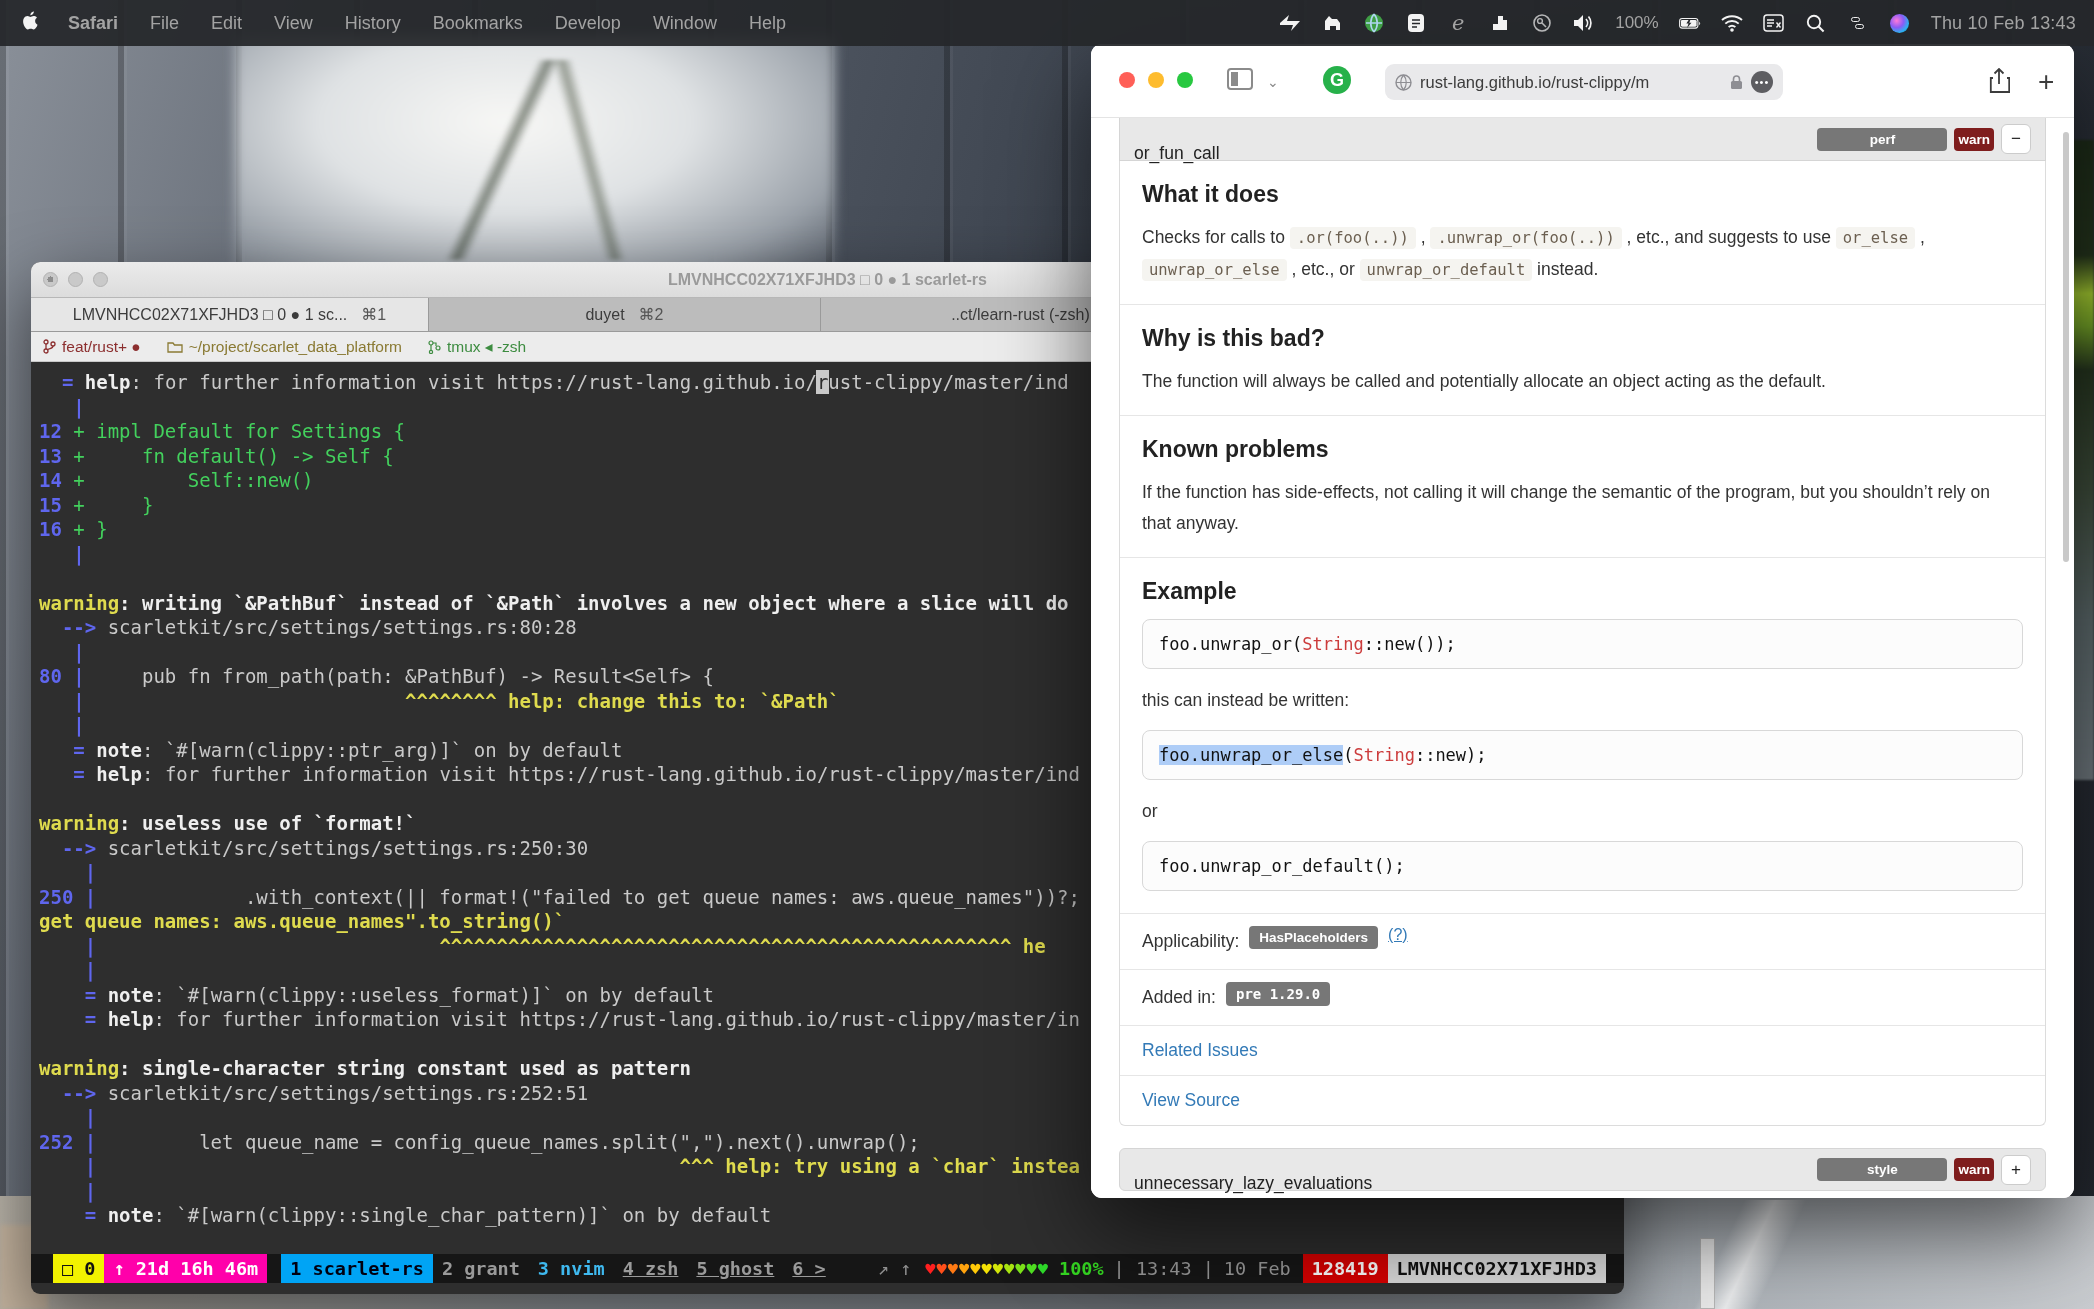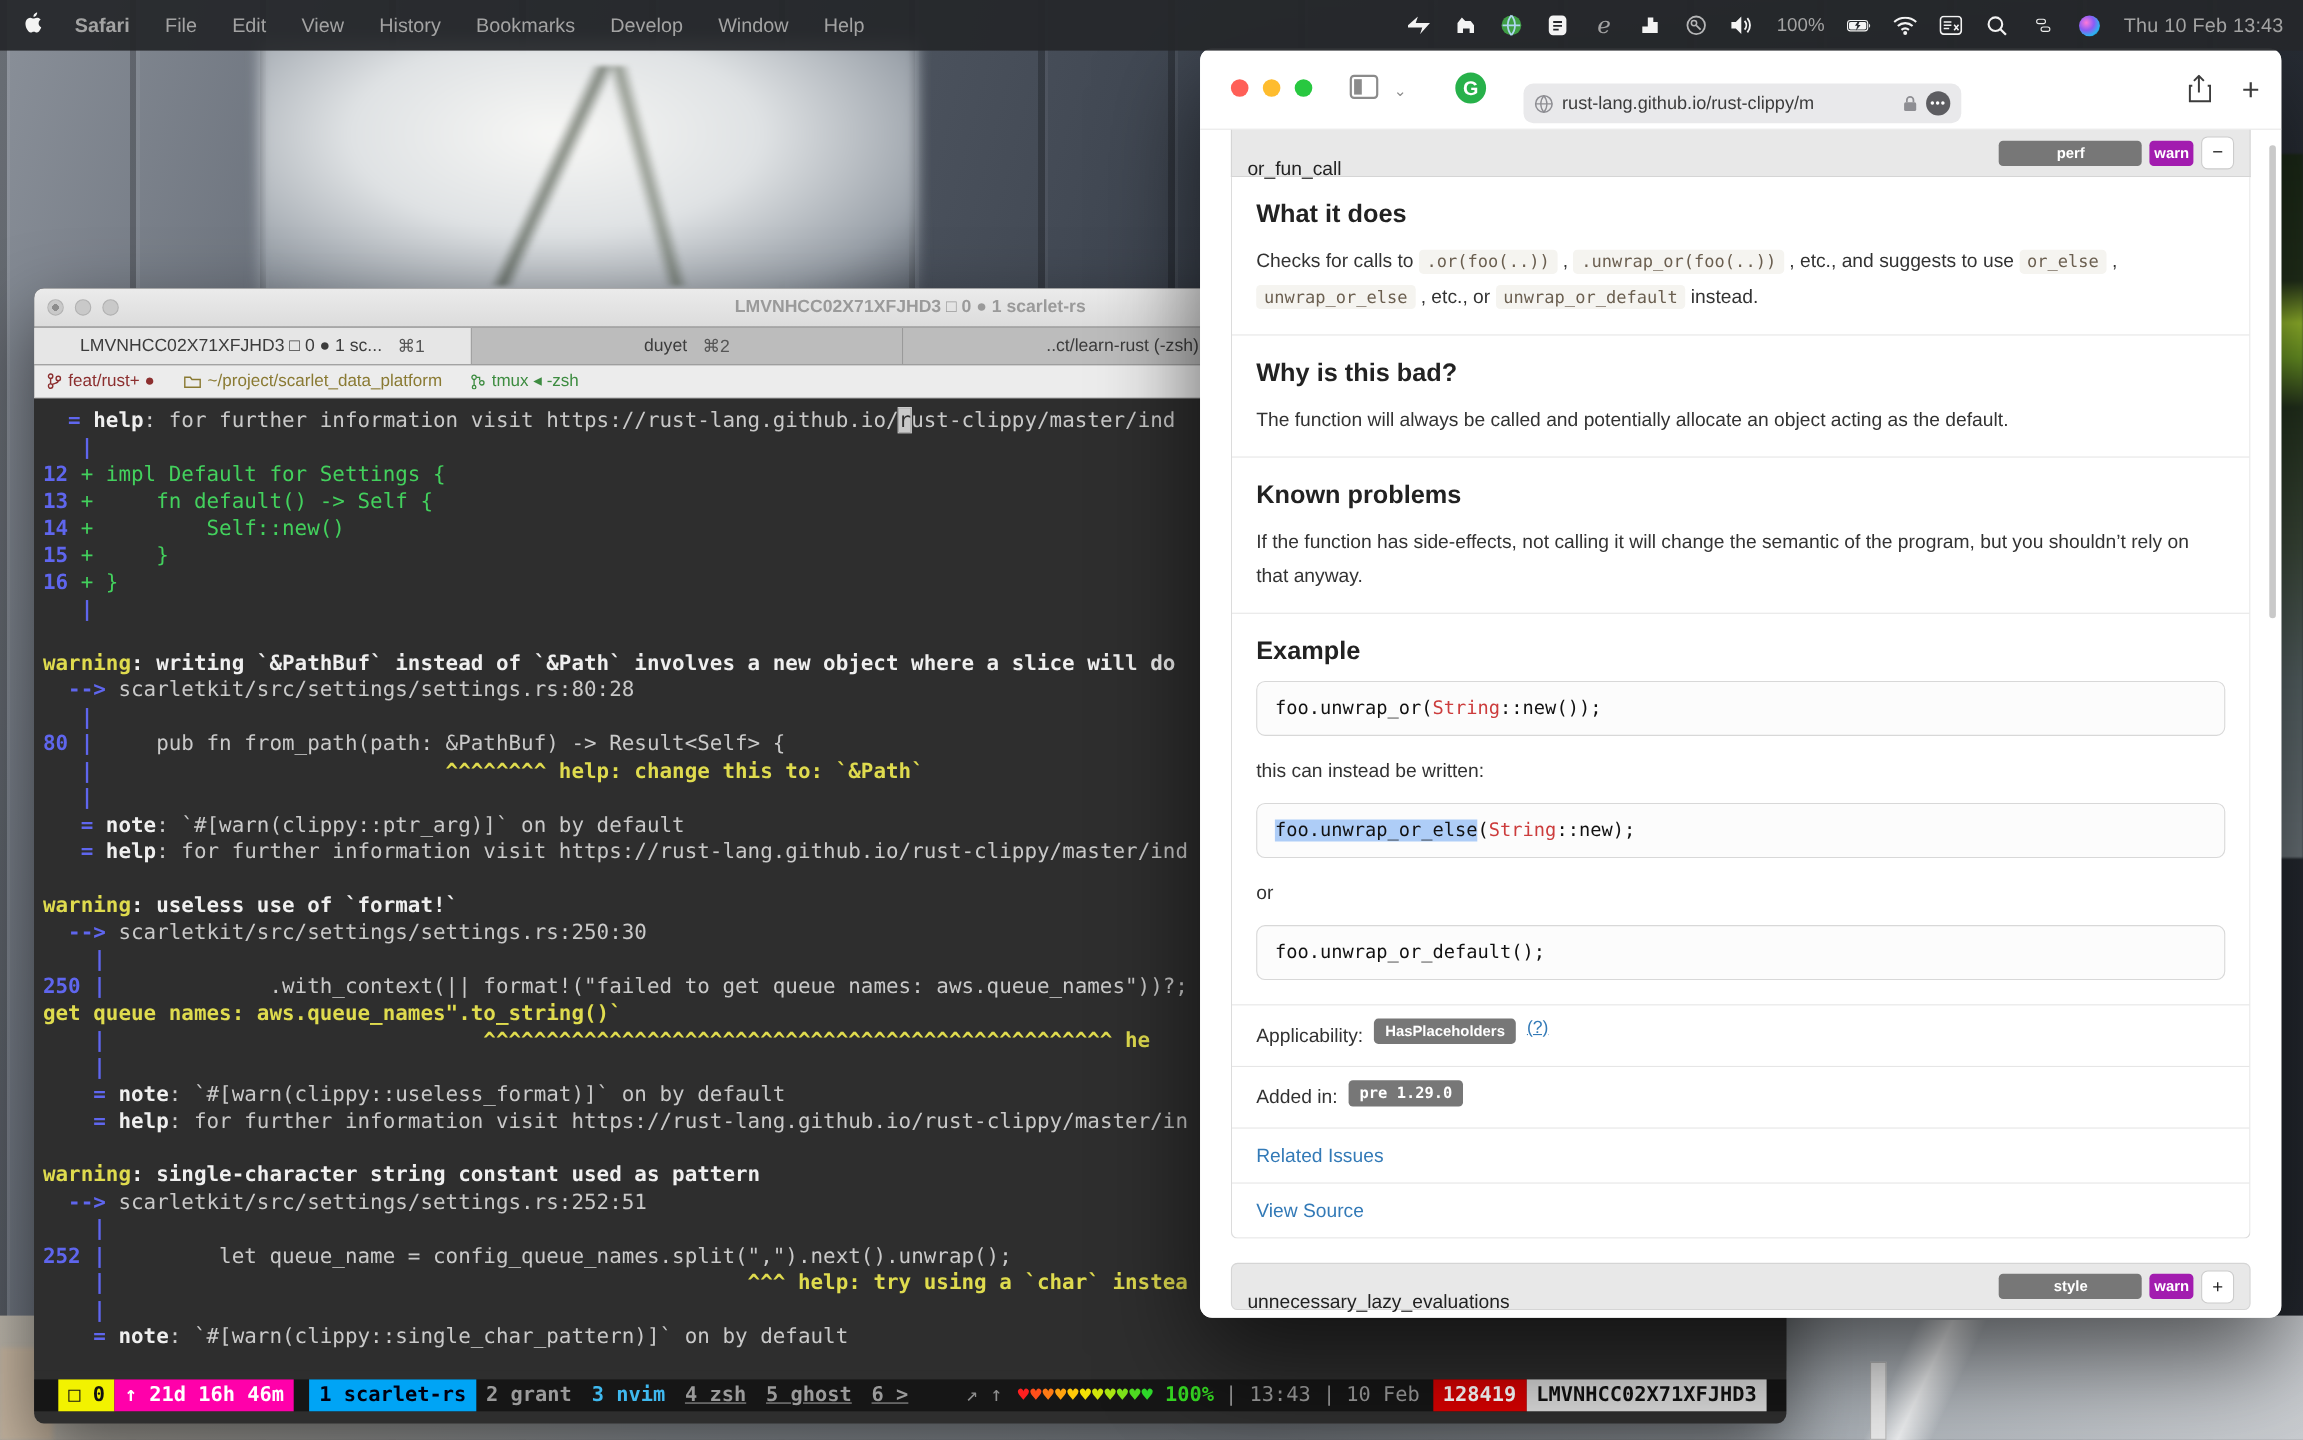--- a/index.html
+++ b/index.html
@@ -83,35 +83,35 @@
 
   
   #safari { position:absolute; left:1091px; top:44px; width:983px; height:1154px; background:#fff; border-radius:11px; box-shadow:0 34px 90px rgba(0,0,0,.6); z-index:40; overflow:hidden; }
   #saf-toolbar { height:74px; background:#fff; border-bottom:1px solid #e4e4e4; position:relative; }
   .slight { width:16px; height:16px; border-radius:50%; position:absolute; top:28px; }
   #sl-red { left:28px; background:#ff5f57; } #sl-yel { left:57px; background:#febc2e; } #sl-grn { left:86px; background:#28c840; }
   #sidebar-btn { position:absolute; left:136px; top:24px; width:26px; height:22px; border:2px solid #8b8b8b; border-radius:4px; }
   #sidebar-btn:before { content:""; position:absolute; left:2px; top:2px; bottom:2px; width:7px; background:#8b8b8b; }
   #sidebar-chev { position:absolute; left:176px; top:30px; color:#8b8b8b; font-size:14px; }
   #grammarly { position:absolute; left:232px; top:22px; width:28px; height:28px; border-radius:50%; background:#27b14a; color:#fff; font-weight:bold; font-size:18px; display:flex; align-items:center; justify-content:center; }
-  #url-pill { position:absolute; left:294px; top:32px; width:398px; height:36px; background:#e9e9eb; border-radius:9px; display:flex; align-items:center; padding:0 10px; gap:8px; }
+  #url-pill { position:absolute; left:294px; top:20px; width:398px; height:36px; background:#e9e9eb; border-radius:9px; display:flex; align-items:center; padding:0 10px; gap:8px; }
   #url-text { font-size:16.5px; color:#3c3c3c; white-space:nowrap; overflow:hidden; -webkit-mask-image:linear-gradient(90deg,#000 80%,transparent); mask-image:linear-gradient(90deg,#000 80%,transparent); flex:1; }
   .dots-circle { width:22px; height:22px; border-radius:50%; background:#5d5d61; color:#fff; font-size:11px; letter-spacing:1px; display:flex; align-items:center; justify-content:center; }
   #share-btn { position:absolute; left:897px; top:24px; }
   #plus-btn { position:absolute; left:947px; top:22px; font-size:28px; color:#3c3c3c; font-weight:300; }
   #saf-scroll { position:absolute; right:5px; top:88px; width:6px; height:430px; background:#c9c9c9; border-radius:3px; z-index:5; }
 
   #saf-content { position:absolute; left:0; right:0; top:74px; bottom:0; background:#fff; padding:0 28px; color:#333; }
   .lint-bar { height:43px; background:#e8e8e8; border:1px solid #d5d5d5; display:flex; align-items:center; padding:0 14px; }
   #lint-bar-1 { border-top:none; }
   .lint-name { font-size:17.5px; color:#222;margin-top:28px; }
   .lint-badges { margin-left:auto; display:flex; align-items:center; gap:7px; }
   .badge { color:#fff; font-weight:bold; font-size:13.5px; border-radius:4px; padding:4px 4px; }
   .badge.gray { background:#777; min-width:130px; text-align:center; }
-  .badge.orange { background:#a21caf; }
+  .badge.orange { background:#7f1d1d; }
   .sq-btn { width:30px; height:30px; background:#fff; border:1px solid #ccc; border-radius:6px; font-size:17px; display:flex; align-items:center; justify-content:center; color:#222; }
   #panel { border:1px solid #dcdcdc; border-top:none; border-radius:0 0 6px 6px; background:#fff; }
   .sec { padding:14px 22px 18px; border-bottom:1px solid #e6e6e6; }
   .sec:last-child { border-bottom:none; }
   .sec h2 { font-size:23px; font-weight:700; color:#222; margin:6px 0 14px; }
   .sec p, .row-label { font-size:17.5px; line-height:31px; color:#333; }
   .ic { font-family:"DejaVu Sans Mono",monospace; font-size:15.5px; background:#f5f4f0; color:#6b5f50; padding:2px 7px; border-radius:4px; }
   .codeblock { border:1px solid #d8d8d8; border-radius:8px; background:#fcfcfc; padding:14px 16px; font-family:"DejaVu Sans Mono",monospace; font-size:17px; color:#111; margin:0 0 4px; white-space:pre; }
   .cb-mid { font-size:17.5px; margin:16px 0 14px; }
   .cr { color:#cc3c3c; }

